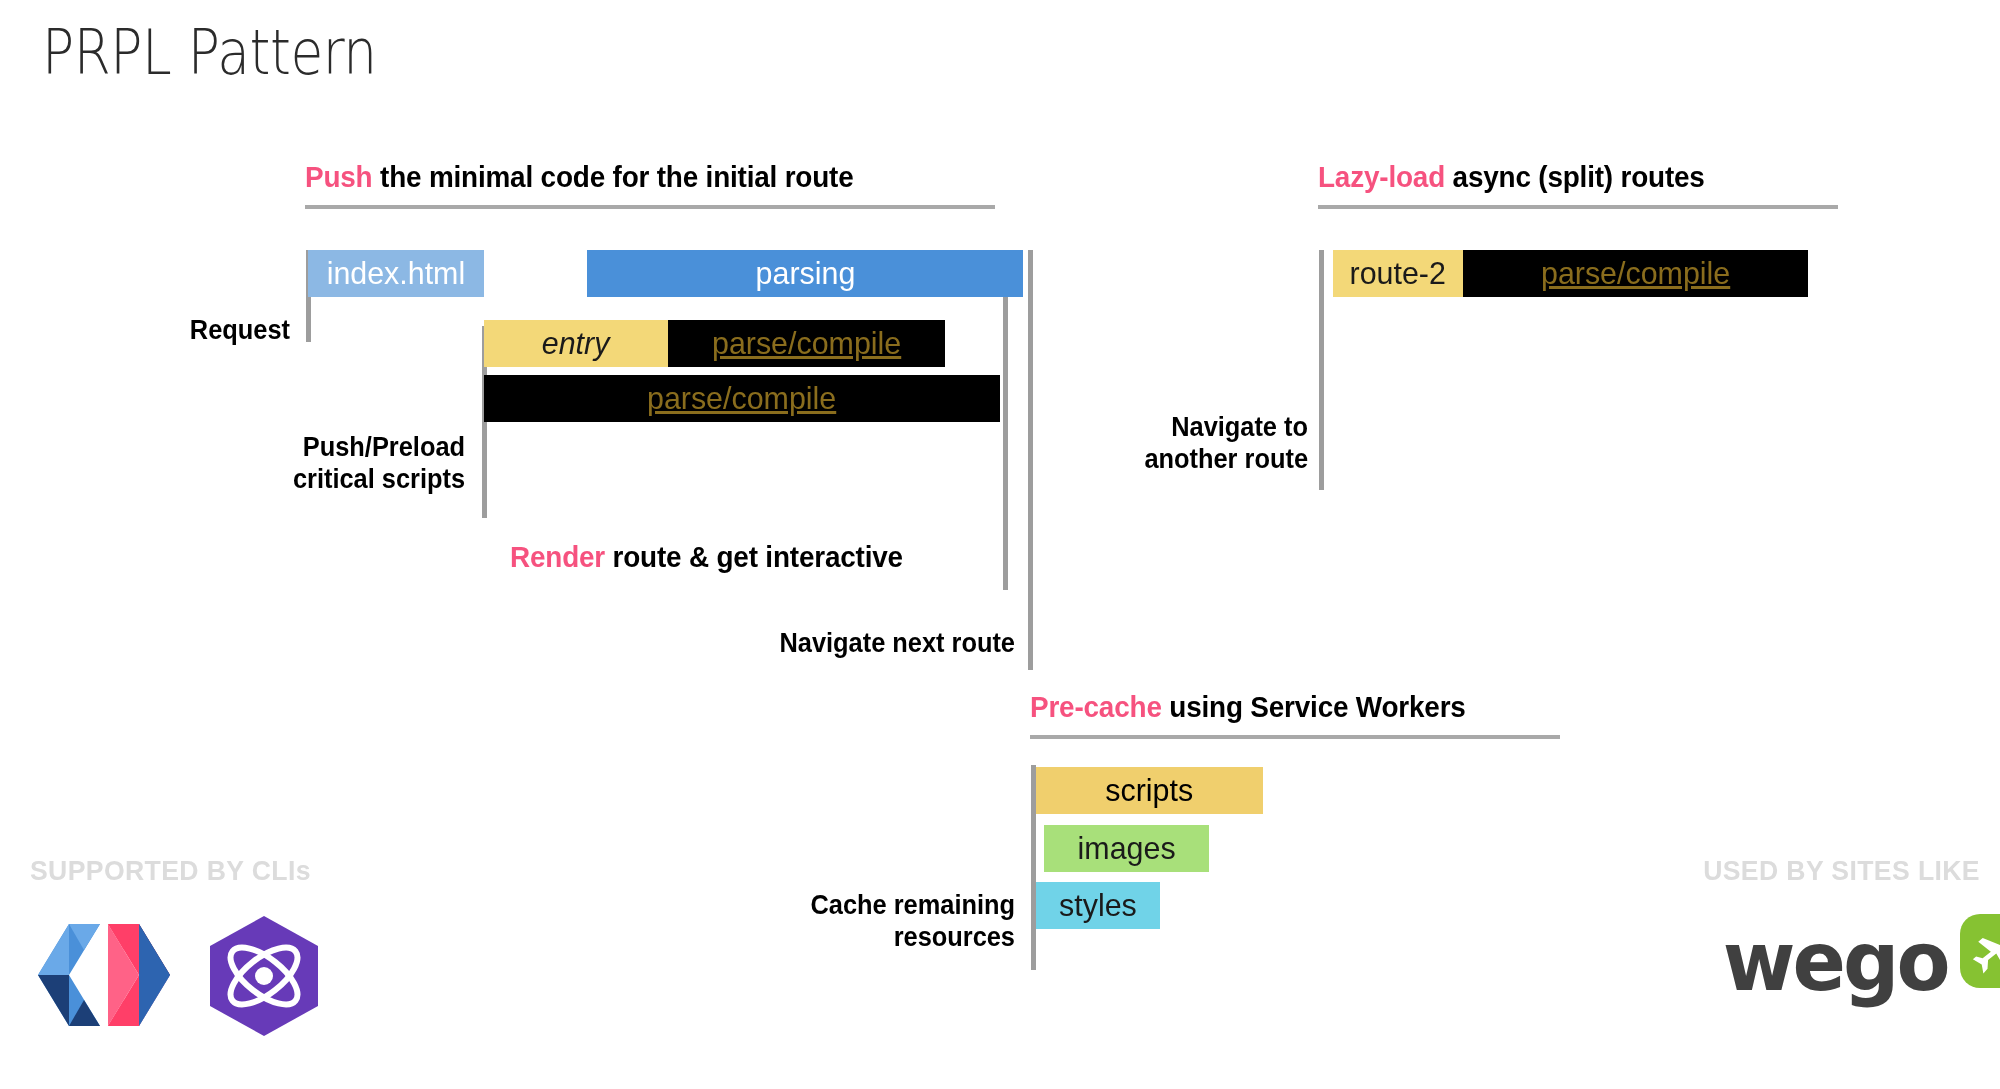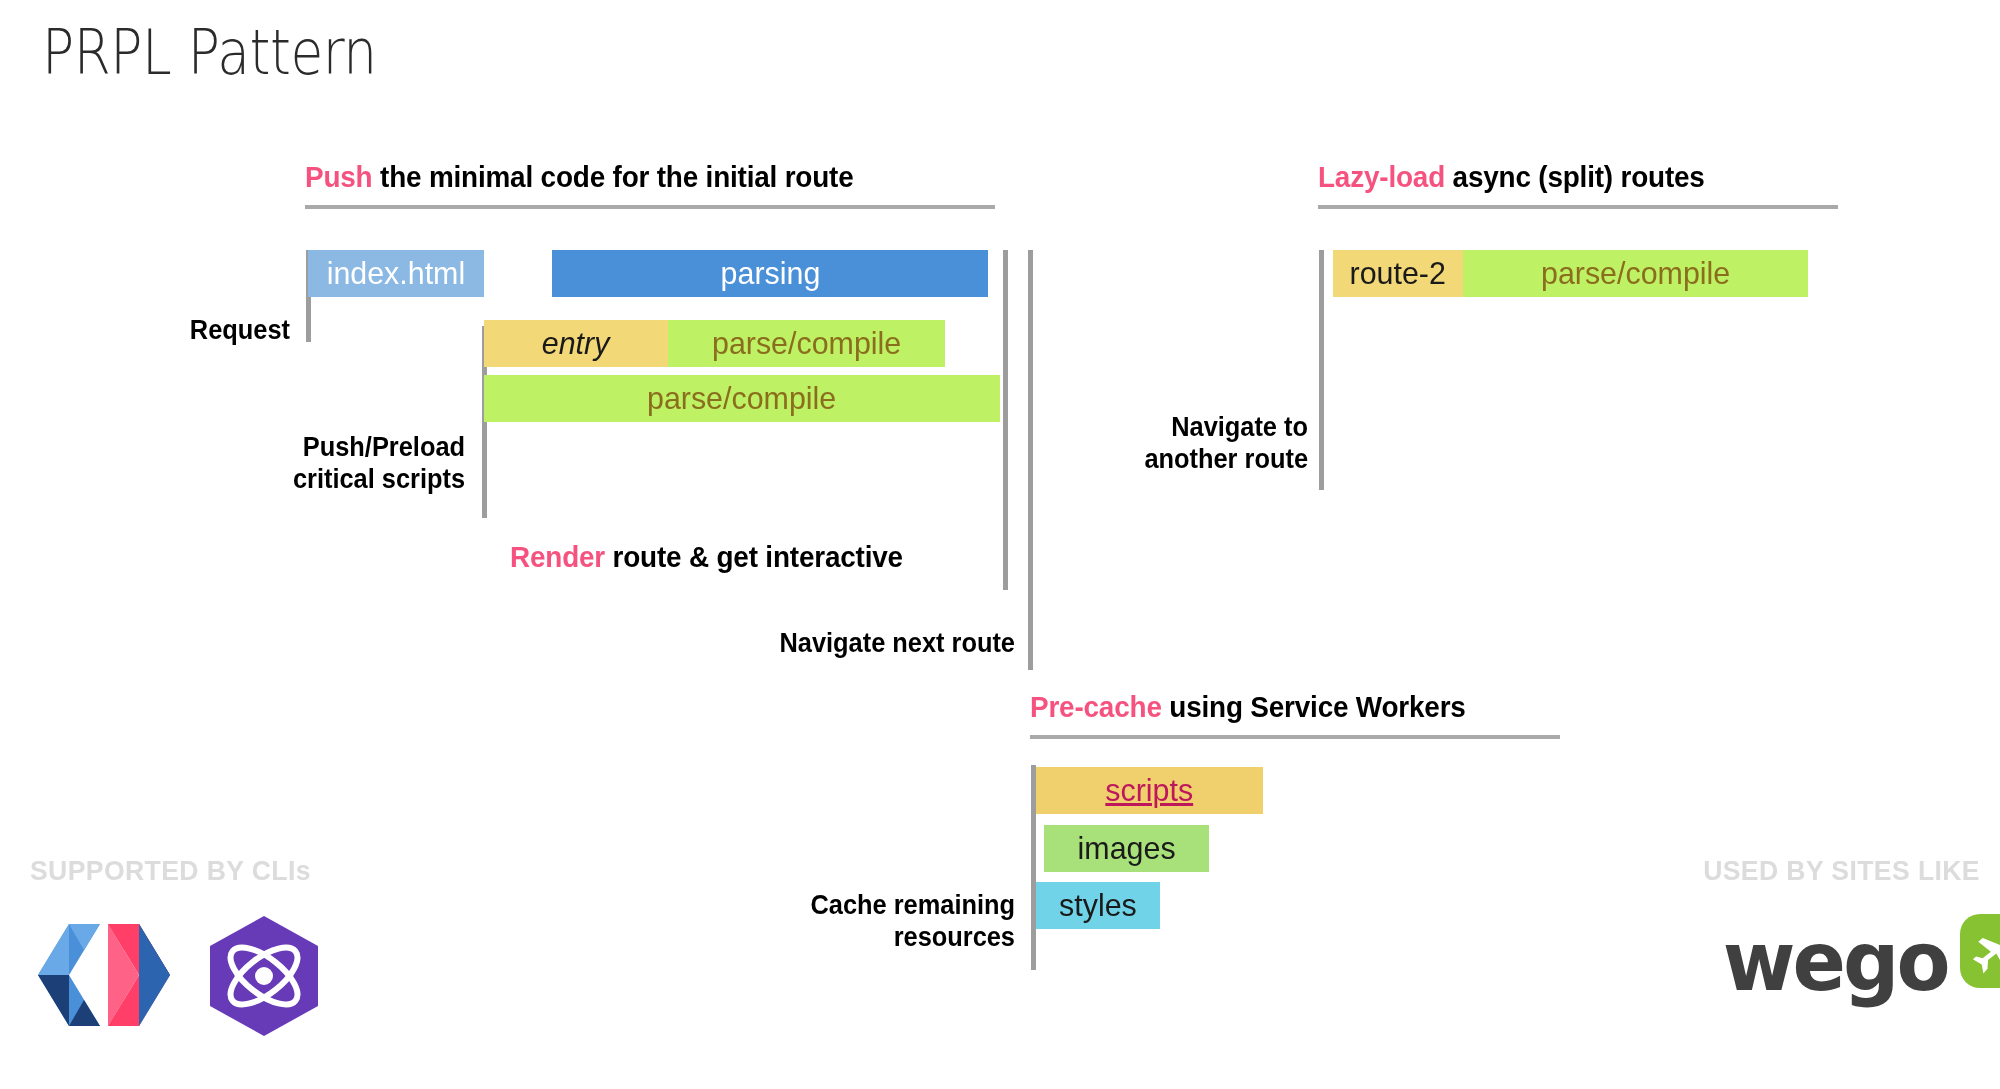--- a/index.html
+++ b/index.html
@@ -54,23 +54,23 @@
   .seg {
     display: flex; align-items: center; justify-content: center;
     font-size: 32px; white-space: nowrap;
     transform-origin: center;
   }
   .seg span { transform: scaleX(0.95); display: inline-block; }
 
   .c-indexhtml { background: #8cb8e4; color: #ffffff; }
   .c-parsing   { background: #4a90d9; color: #ffffff; }
   .c-light     { background: #f3d878; color: #1a1a1a; }
-  .c-orange    { background: #bef264; color: #8a6d1d; }
+  .c-orange    { background: #000000; color: #8a6d1d; text-decoration: underline; }
   .c-route     { background: #fdc02f; color: #1a1a1a; }
-  .c-scripts   { background: #f0cf6d; color: #be185d; text-decoration: underline; }
+  .c-scripts   { background: #f0cf6d; color: #000000; }
   .c-images    { background: #a8e07a; color: #1a1a1a; }
   .c-styles    { background: #70d3e8; color: #1a1a1a; }
 
   
   .footer-cap {
     position: absolute;
     font-size: 28px; font-weight: bold; color: #dcdcdc;
     letter-spacing: 0.4px; white-space: nowrap;
     transform: scaleX(0.95); transform-origin: left center;
   }
@@ -111,21 +111,21 @@
   <div class="vline" style="left:1028px; top:250px; height:420px;"></div>
   <div class="vline" style="left:1319px; top:250px; height:240px;"></div>
   <div class="vline" style="left:1031px; top:765px; height:205px;"></div>
 
   <div class="bar" style="left:308px; top:250px; width:176px; height:47px;">
     <div class="seg c-indexhtml" style="flex:1;">
       <span>index.html</span>
     </div>
   </div>
 
-  <div class="bar" style="left:552px; top:250px; width:436px; height:47px;">
+  <div class="bar" style="left:587px; top:250px; width:436px; height:47px;">
     <div class="seg c-parsing" style="flex:1;">
       <span>parsing</span>
     </div>
   </div>
 
   <div class="bar" style="left:484px; top:320px; width:461px; height:47px;">
     <div class="seg c-light" style="width:184px;font-style:italic;">
       <span>entry</span>
     </div>
     <div class="seg c-orange" style="flex:1;">

